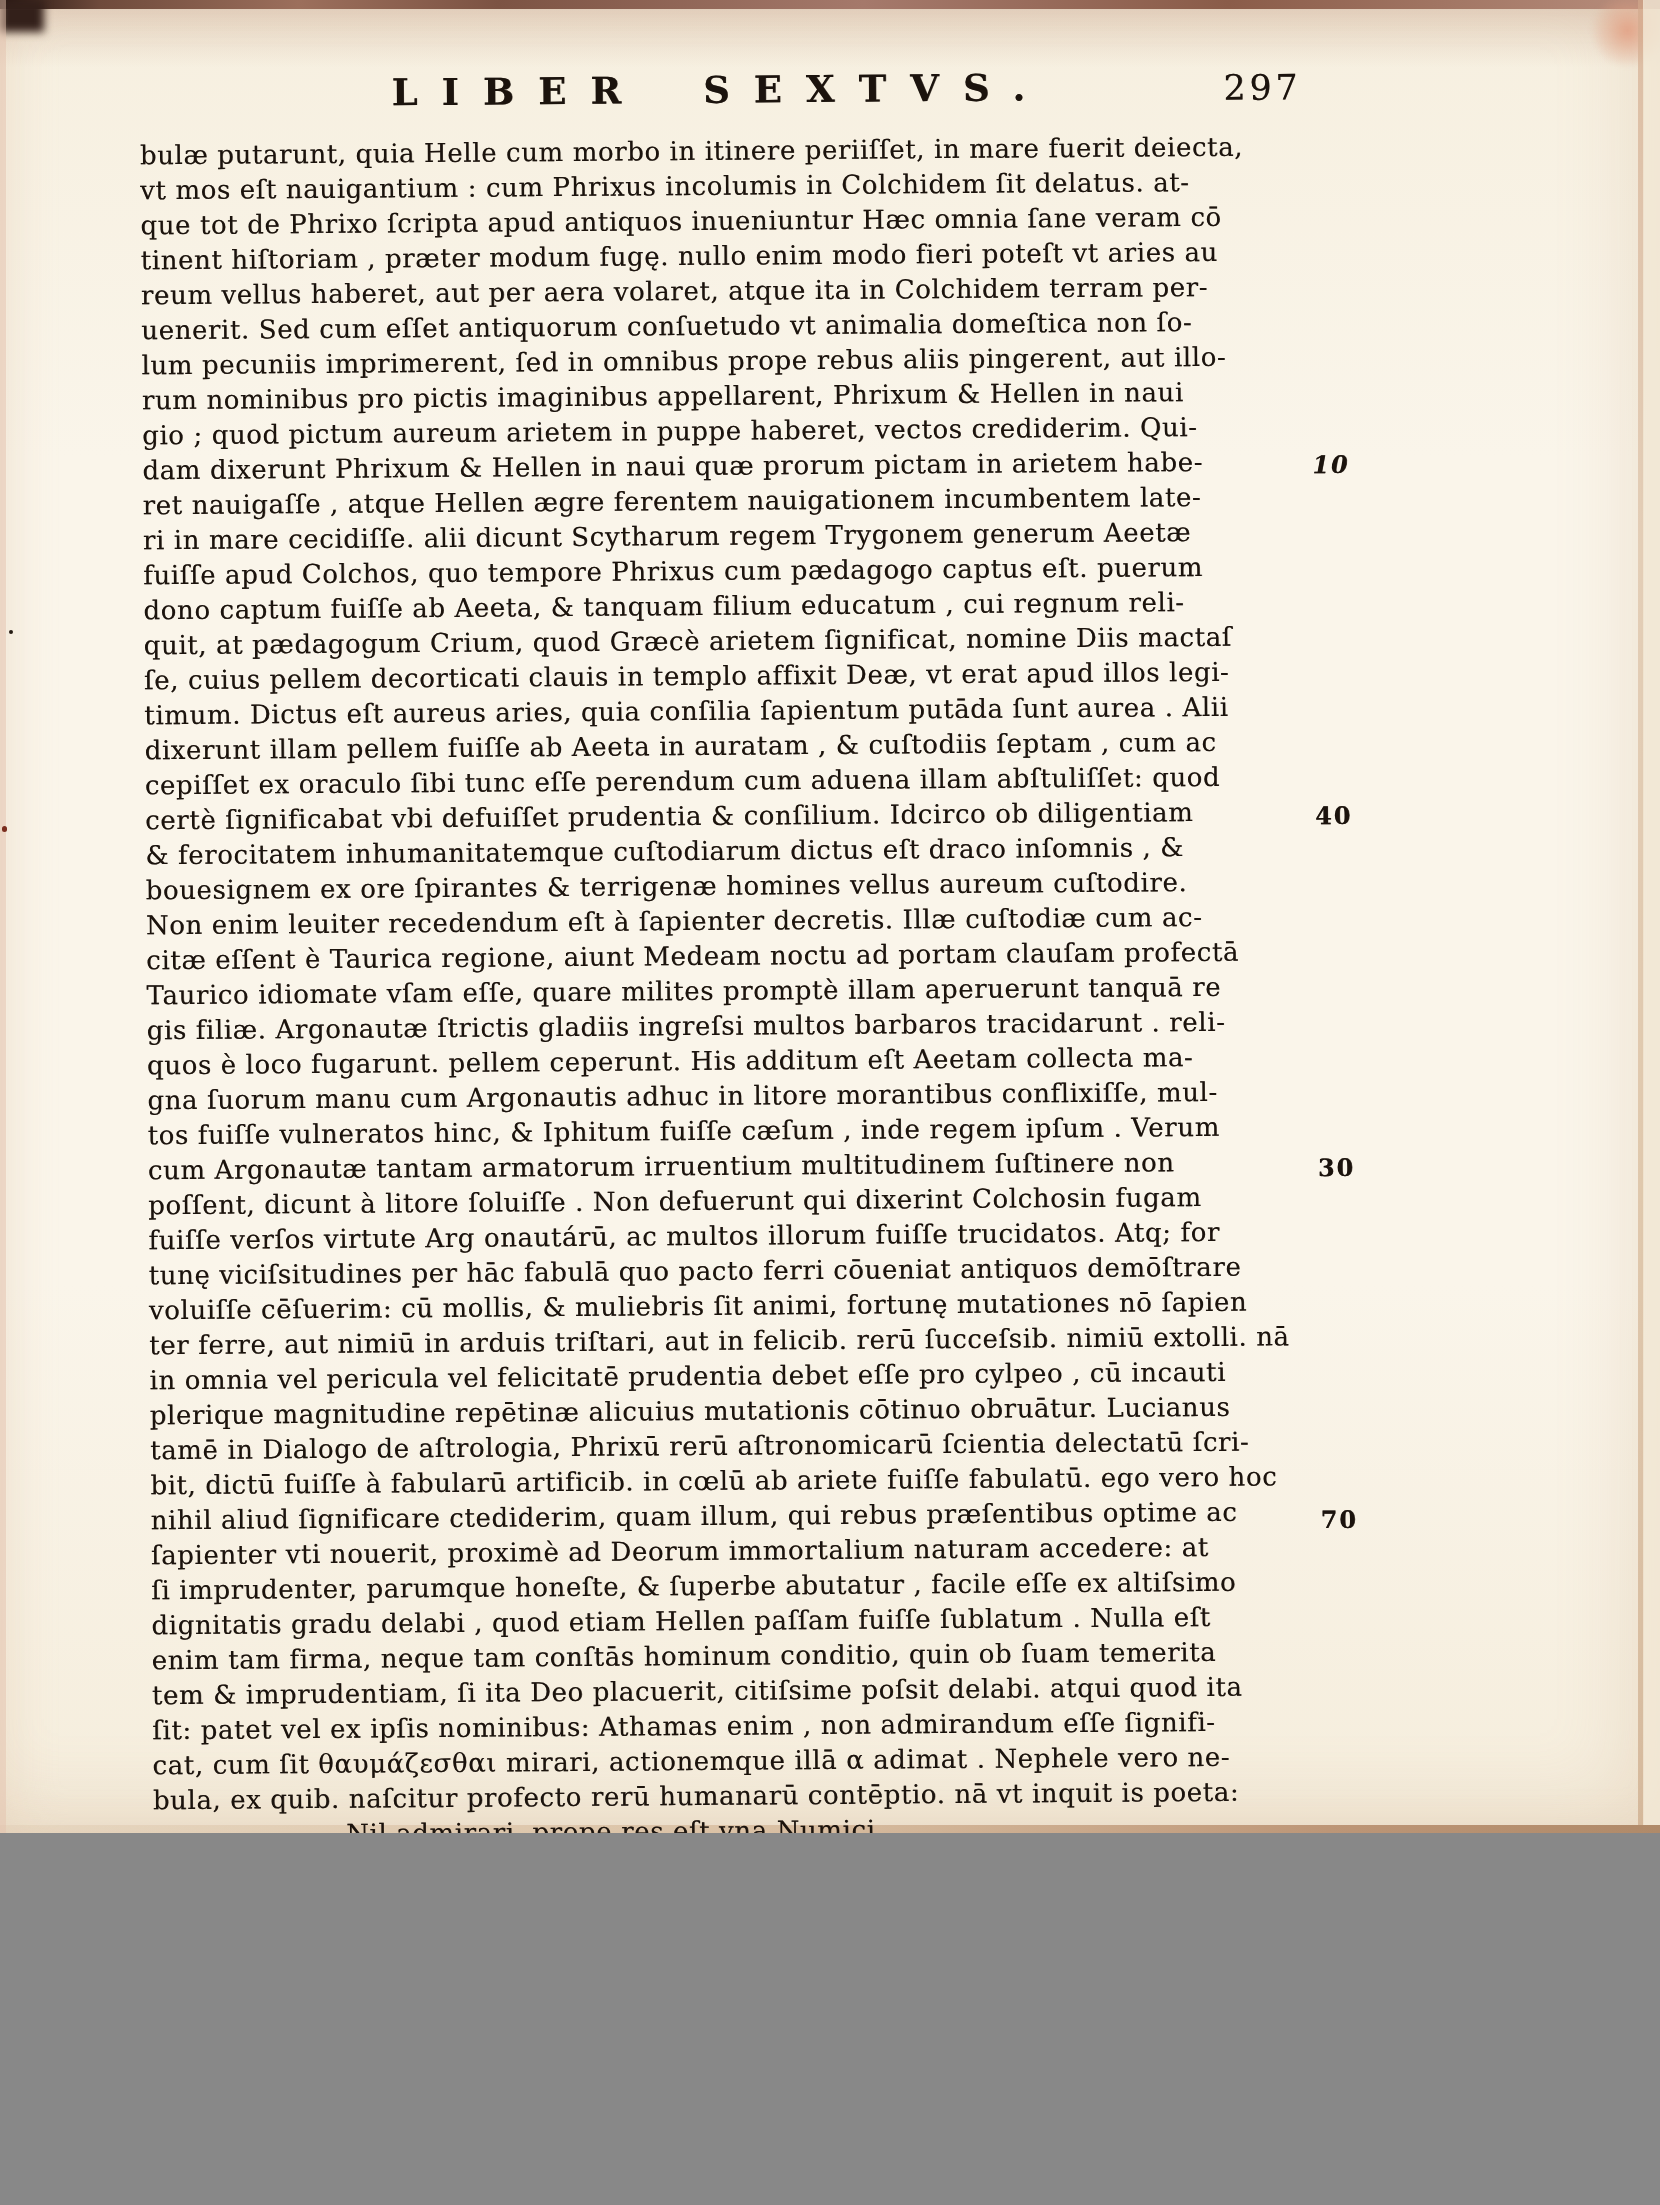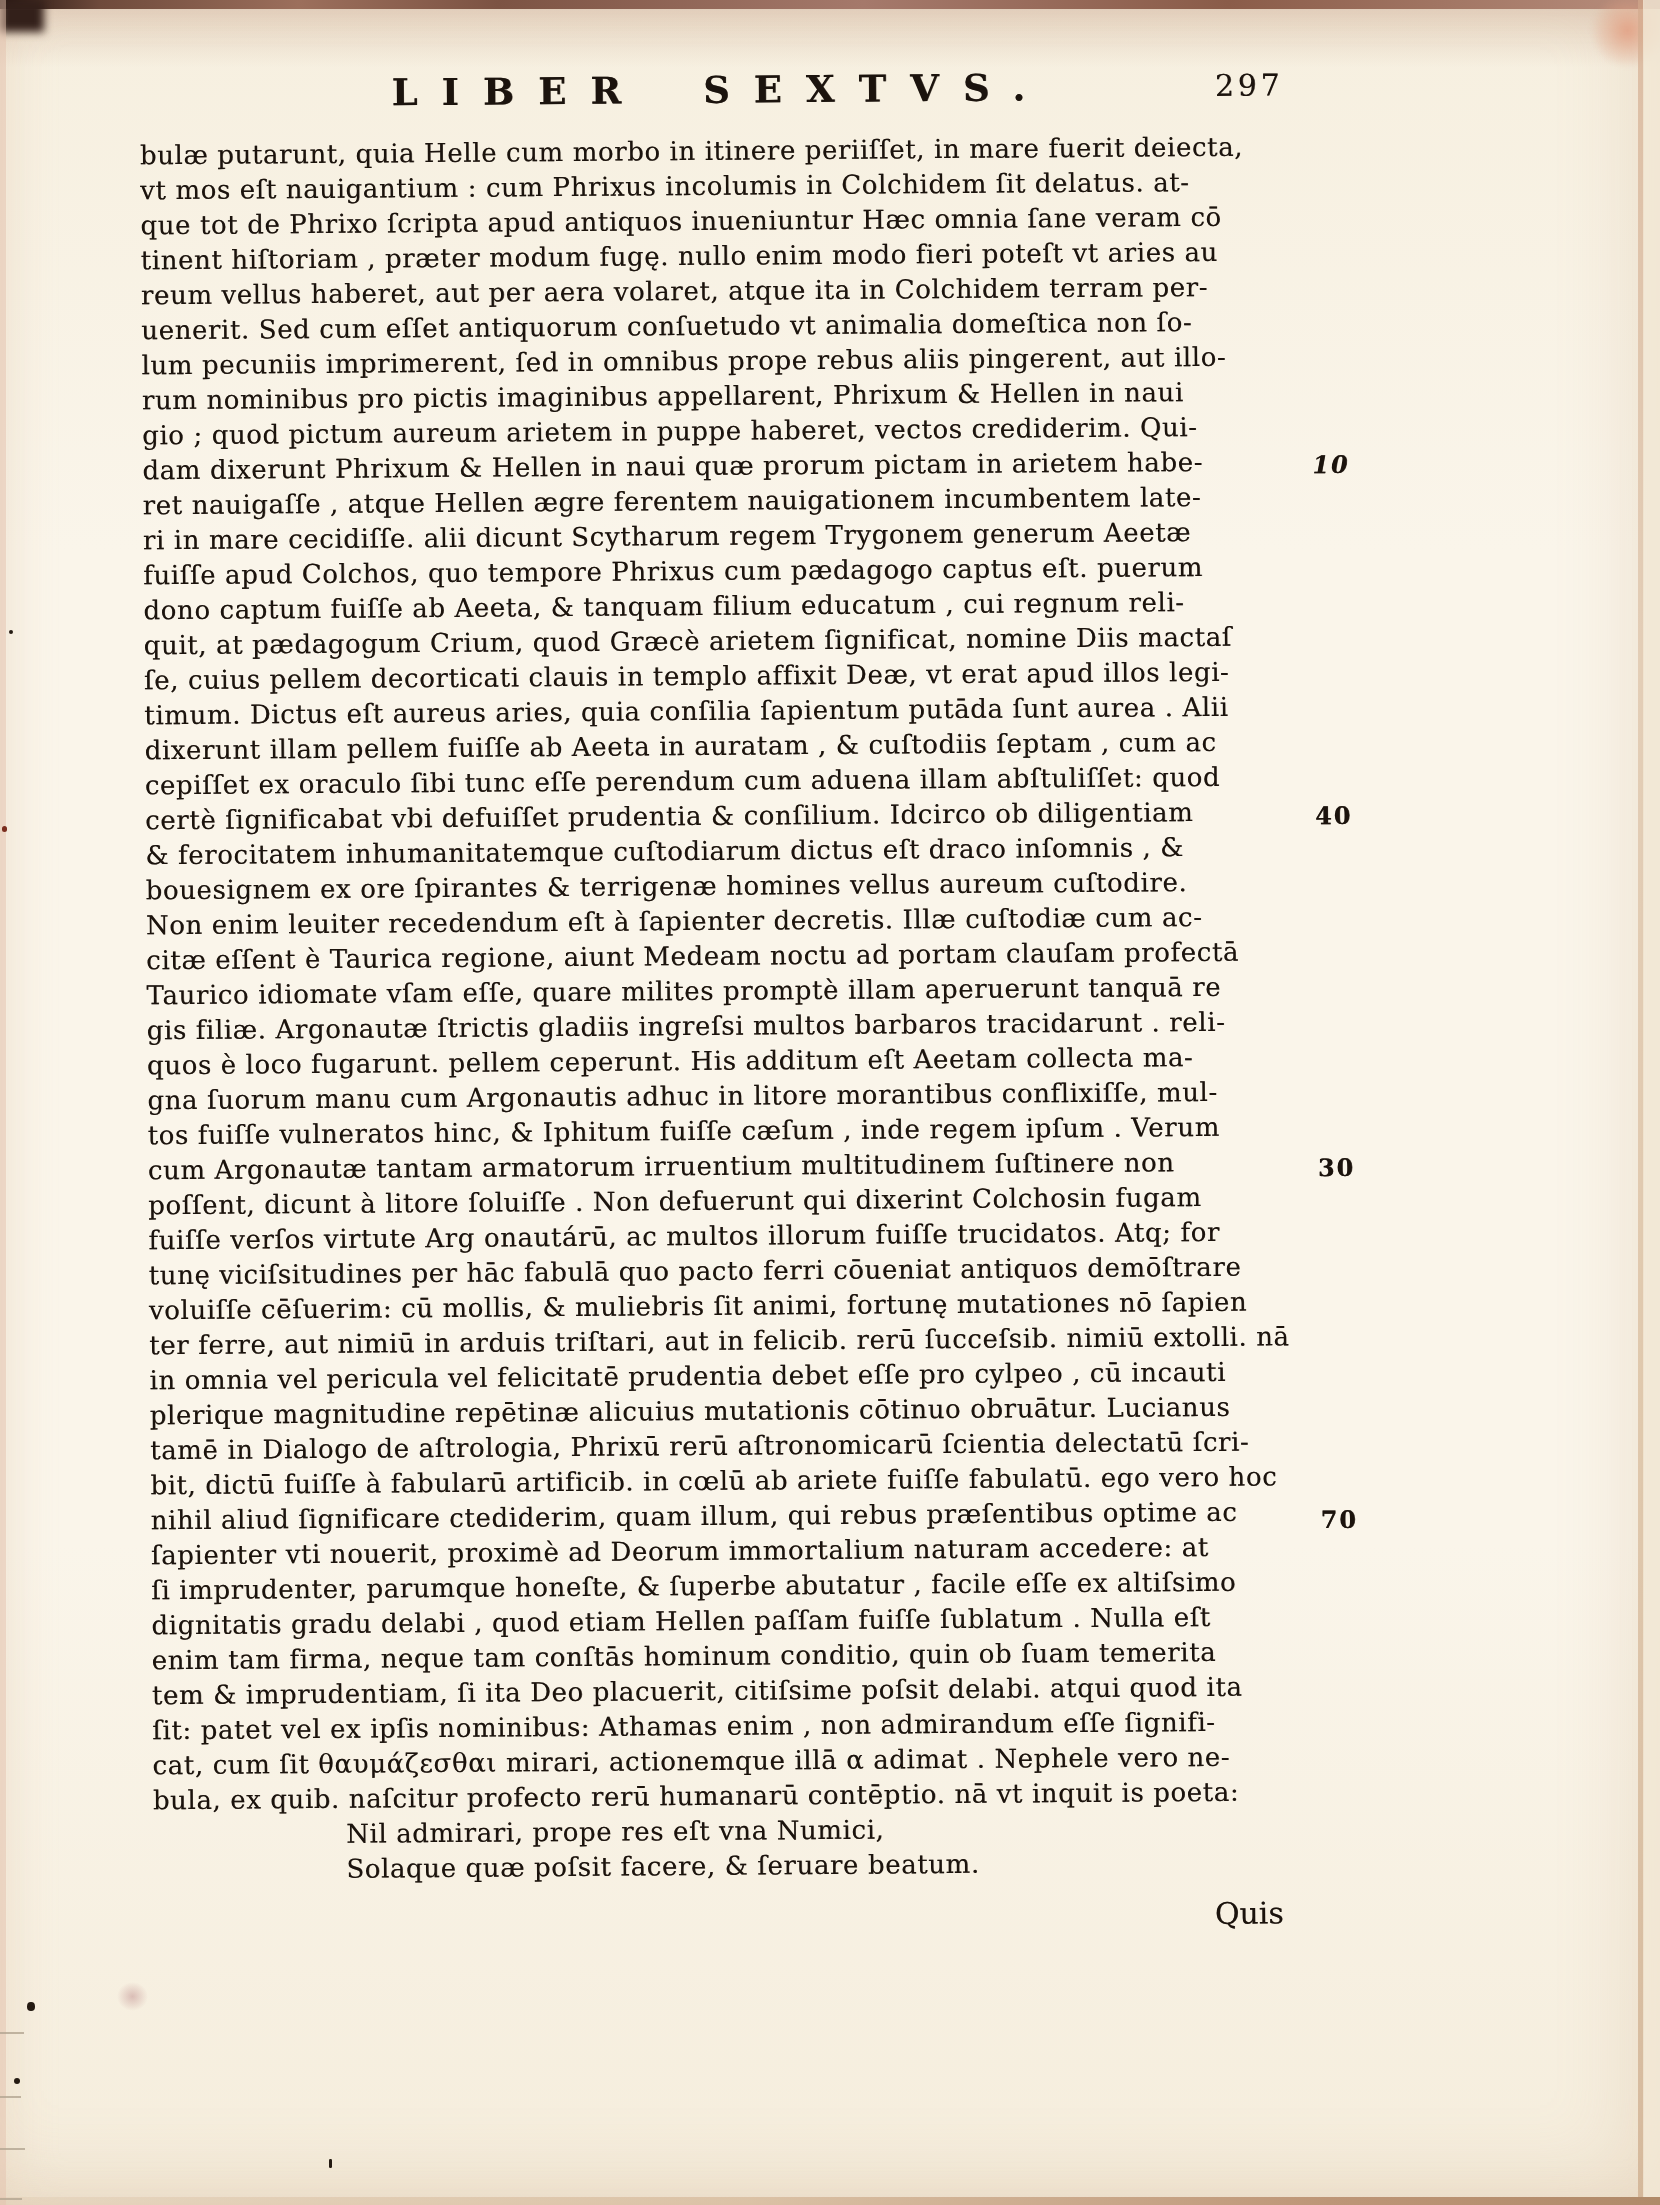--- a/index.html
+++ b/index.html
@@ -1,18 +1,18 @@
 <!DOCTYPE html>
 <html style="font-size:10px"><head>
 <meta charset="utf-8">
 <style>
   html,body{margin:0;padding:0;background:#888;}
   .scan{
     position:relative;
-    width:1660px;height:2205px;
+    width:1660px;height:1833px;
     background:linear-gradient(180deg,#f6efdf 0%,#faf5ea 25%,#faf5ea 70%,#f5eddc 100%);
     overflow:hidden;
     font-family:"DejaVu Serif","Liberation Serif",serif;
     color:#1b130d;
     box-shadow:inset -31px -25px 75px rgba(197,157,118,0.20), inset 15.6px 0 44px rgba(228,200,175,0.22);
   }
   
   .edge-top{position:absolute;left:0;top:0;width:100%;height:9.3px;
     background:linear-gradient(90deg,#241510 0%,#6e4a3b 6%,#9c6f5c 18%,#7c5343 30%,#a5796b 52%,#8a5c49 74%,#b98f7e 100%);}
   .top-fade{position:absolute;left:0;top:9.3px;width:100%;height:59px;
@@ -30,21 +30,21 @@
   .speck{position:absolute;background:#241a12;border-radius:50%;}
   .blotch-pink{position:absolute;background:radial-gradient(closest-side,rgba(190,140,140,0.5),rgba(190,140,140,0));border-radius:50%;}
   .edge-dash{position:absolute;left:0;height:1.9px;background:#b3a591;opacity:.8;}
   
   .content{position:absolute;left:0;top:0;width:100%;height:100%;
     transform:rotate(-0.45deg);transform-origin:187px 933px;}
   .header{position:absolute;left:146px;top:72px;width:1162px;height:57px;}
   .title{position:absolute;left:0;width:100%;text-align:center;
     font-size:37px;font-weight:bold;letter-spacing:24px;word-spacing:21px;
     text-shadow:0.4px 0 0.5px rgba(25,15,8,0.6);}
-  .pagenum{position:absolute;right:18px;top:3.7px;font-size:30px;letter-spacing:3.7px;
+  .pagenum{position:absolute;right:0;top:3.7px;font-size:35px;letter-spacing:3.7px;
     text-shadow:0.3px 0 0.4px rgba(25,15,8,0.55);text-align:center;}
   .body{position:absolute;left:146px;top:140px;width:1164px;}
   .line{height:35px;white-space:nowrap;font-size:26px;letter-spacing:0.6px;
     text-shadow:0.3px 0 0.4px rgba(25,15,8,0.55);}
   .line.verse{padding-left:193px;}
   .margin-notes{position:absolute;left:1170px;top:0;width:75px;height:100%;}
   .margin-num{position:absolute;font-size:24px;font-weight:bold;letter-spacing:1.9px;
     text-shadow:0.4px 0 0.6px rgba(25,15,8,0.7);}
   .catchword{position:absolute;top:1764px;right:34px;font-size:30px;
     text-shadow:0.3px 0 0.4px rgba(25,15,8,0.55);}

